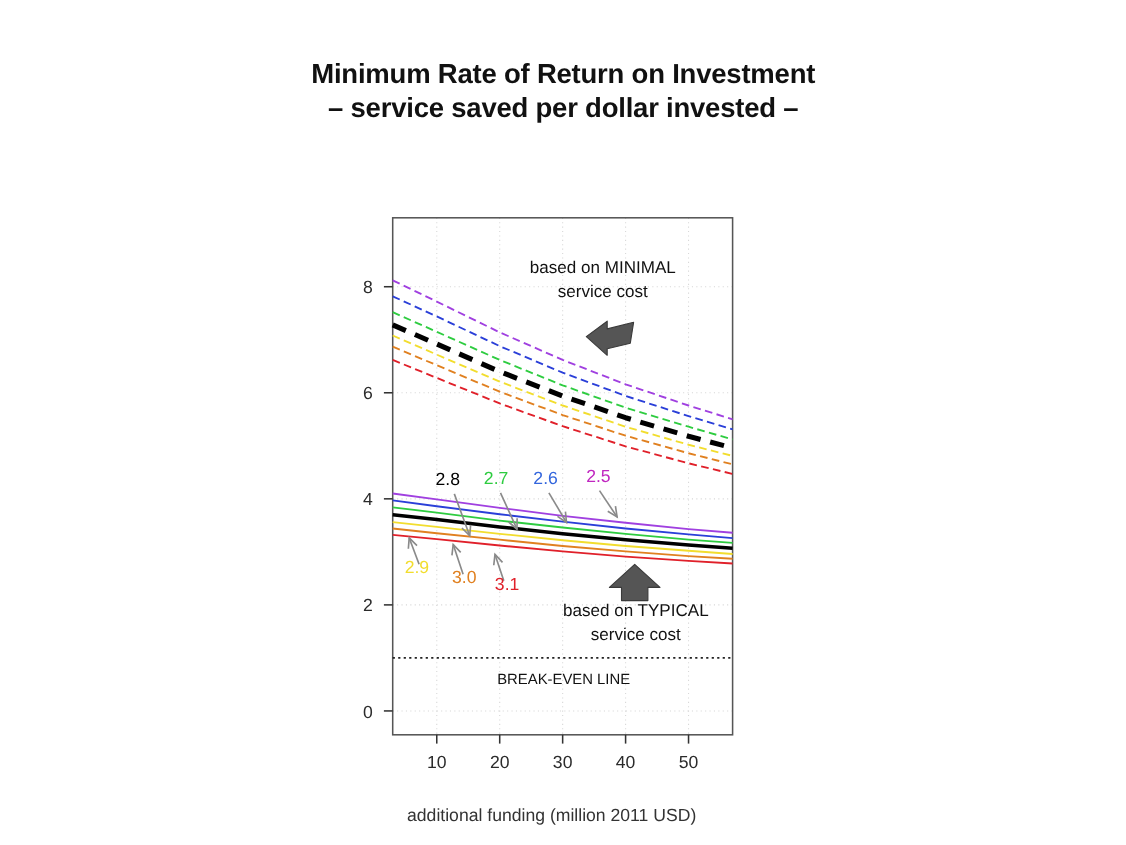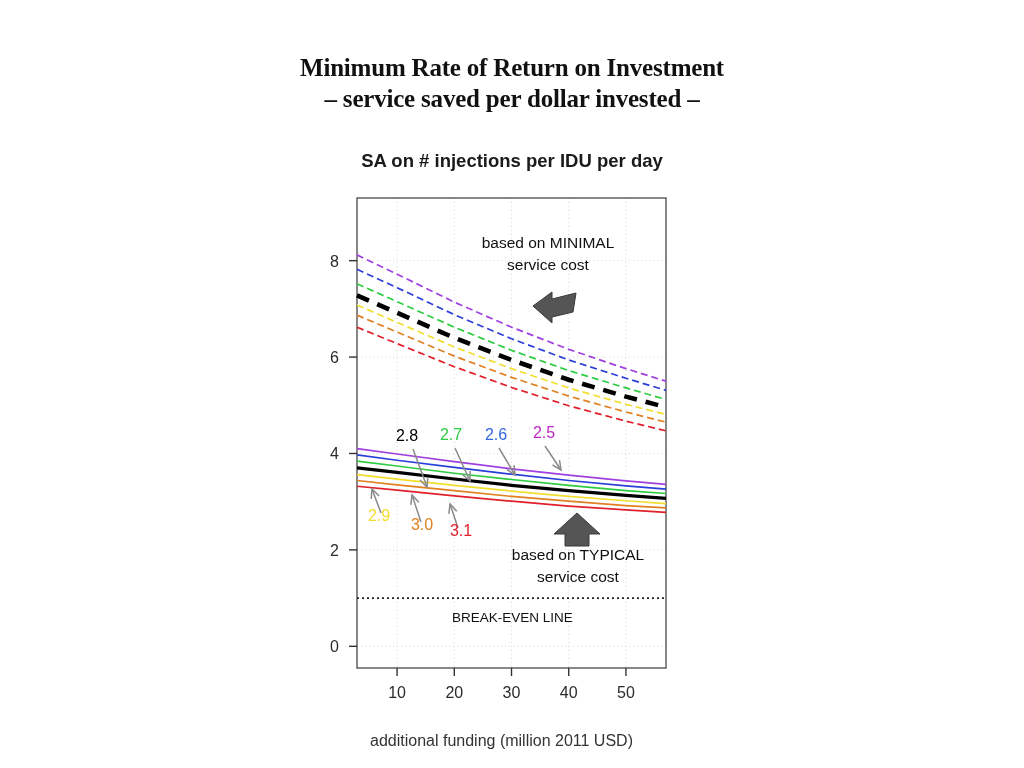--- a/index.html
+++ b/index.html
@@ -8,21 +8,21 @@
     font-family:"Liberation Sans", sans-serif;
     color:#000;overflow:hidden;position:relative;
   }
   #slide{position:absolute;inset:0;}
 
   .title-block{
     position:absolute;left:0;top:52px;width:1024px;text-align:center;
     font-weight:bold;font-size:25px;line-height:31px;color:#111;
     letter-spacing:-0.2px;
   }
-  .title-line{display:block;font-family:Liberation Serif, serif;}
+  .title-line{display:block;}
 
   .chart-title{
     position:absolute;left:0;top:150px;width:1024px;text-align:center;
     font-weight:bold;font-size:18.5px;color:#1a1a1a;letter-spacing:0px;
   }
 
   
   #plot-wrap{position:absolute;left:0;top:0;width:1024px;height:768px;}
   #svg{position:absolute;left:0;top:0;}
   .tick-text{
@@ -49,21 +49,20 @@
 </head>
 <body>
 
 <div id="slide">
 
   <div class="title-block">
     <span class="title-line">Minimum Rate of Return on Investment</span>
     <span class="title-line">– service saved per dollar invested –</span>
   </div>
 
-  <div class="chart-title">SA on # injections per IDU per day</div>
 
   <div id="plot-wrap">
     <svg id="svg" width="1024" height="768">
         <line x1="397.05555555555554" x2="397.05555555555554" y1="198" y2="668" stroke="#d8d8d8" stroke-width="1" stroke-dasharray="1 3"></line>
         <line x1="454.27777777777777" x2="454.27777777777777" y1="198" y2="668" stroke="#d8d8d8" stroke-width="1" stroke-dasharray="1 3"></line>
         <line x1="511.5" x2="511.5" y1="198" y2="668" stroke="#d8d8d8" stroke-width="1" stroke-dasharray="1 3"></line>
         <line x1="568.7222222222222" x2="568.7222222222222" y1="198" y2="668" stroke="#d8d8d8" stroke-width="1" stroke-dasharray="1 3"></line>
         <line x1="625.9444444444445" x2="625.9444444444445" y1="198" y2="668" stroke="#d8d8d8" stroke-width="1" stroke-dasharray="1 3"></line>
         <line x1="357" x2="666" y1="646.3076923076923" y2="646.3076923076923" stroke="#d8d8d8" stroke-width="1" stroke-dasharray="1 3"></line>
         <line x1="357" x2="666" y1="549.8974358974359" y2="549.8974358974359" stroke="#d8d8d8" stroke-width="1" stroke-dasharray="1 3"></line>

